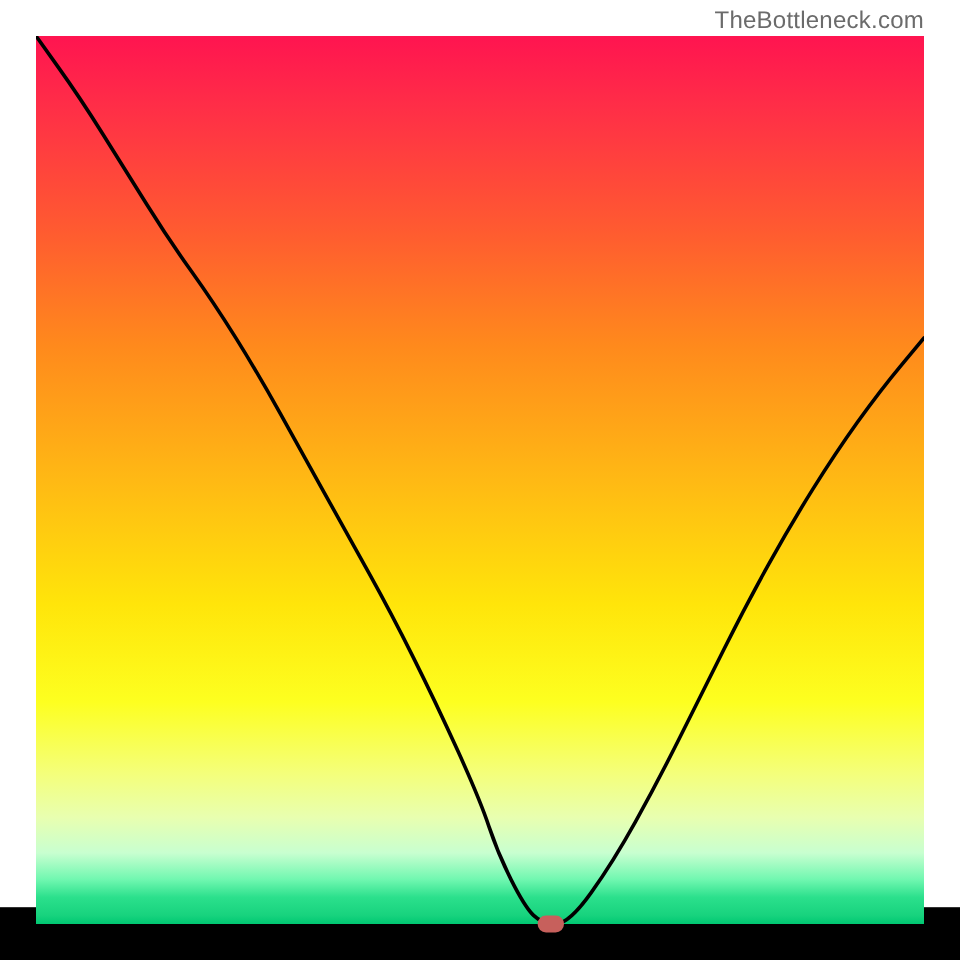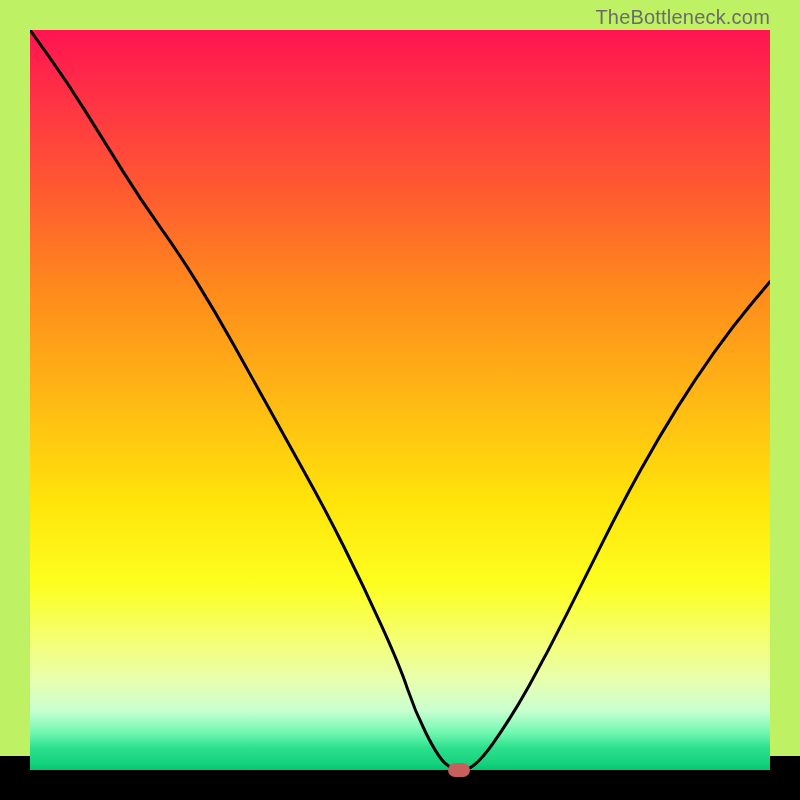--- a/index.html
+++ b/index.html
@@ -8,21 +8,21 @@
     width: 800px;
     height: 800px;
     background: #000;
     font-family: Arial, Helvetica, sans-serif;
     overflow: hidden;
   }
   .frame {
     position: relative;
     width: 800px;
     height: 756px;
-    background: #bef264;
+    background: #ffffff;
   }
   .plot {
     position: absolute;
     left: 30px;
     top: 30px;
     width: 740px;
     height: 740px;
     
     background: linear-gradient(
       to bottom,

